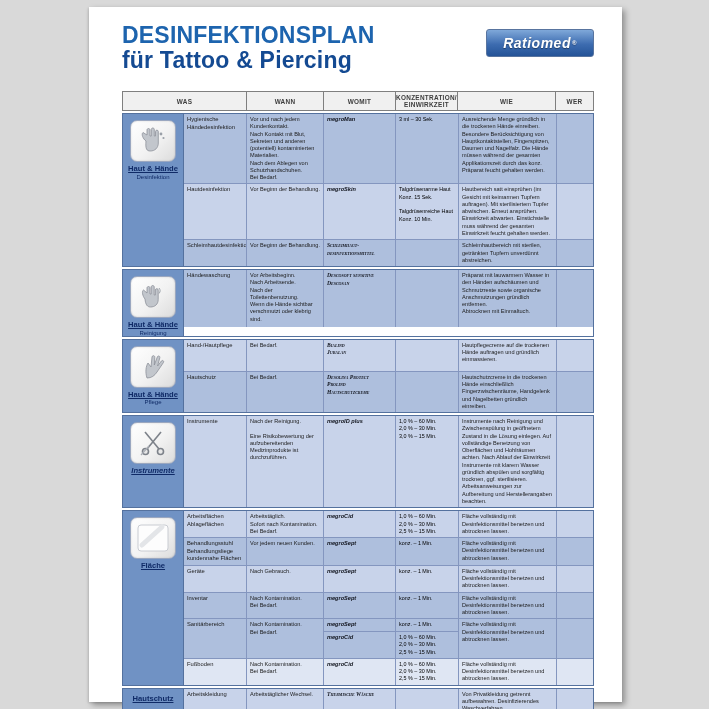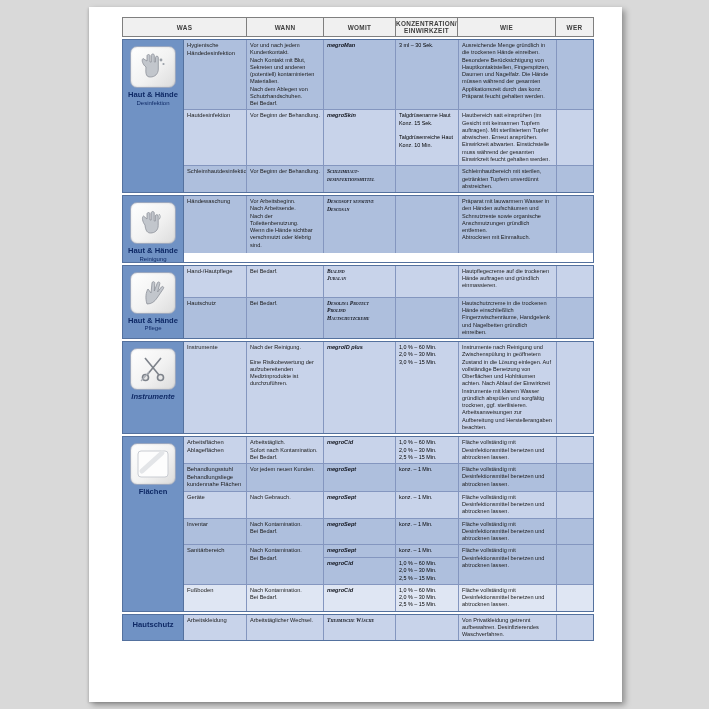--- a/index.html
+++ b/index.html
@@ -28,21 +28,21 @@
          padding:2px 1px;white-space:pre-line;font-weight:bold;letter-spacing:.3px;min-height:14px;}
   .hcell:last-child{border-right:none;}
 
   .group{display:flex;border:1px solid #54719e;margin-top:2px;background:#7092c4;}
   .gcell{box-sizing:border-box;width:61px;border-right:1px solid #54719e;background:#7092c4;
          display:flex;flex-direction:column;align-items:center;padding-top:6px;}
   .gcell.toplabel{padding-top:3px;}
   .tile{width:44px;height:40px;border-radius:7px;border:1px solid #9aa7c0;
         background:linear-gradient(135deg,#ffffff 0%,#f2f2f2 55%,#dcdcdc 100%);
         display:flex;align-items:center;justify-content:center;box-shadow:inset 0 0 2px rgba(0,0,0,.15);}
-  .glabel{margin-top:3px;font-size:7.6px;font-weight:bold;color:#0f2a66;text-align:center;line-height:1.15;}
+  .glabel{margin-top:3px;font-size:7.6px;font-weight:bold;color:#0f2a66;text-align:center;line-height:1.15;text-decoration:underline;}
   .gsub{font-size:6px;color:#0f2a66;text-align:center;}
   .glabel.it{font-style:italic;}
 
   .rows{flex:1;display:flex;flex-direction:column;background:#fff;}
   .row{display:flex;border-bottom:1px solid #8496bf;}
   .row:last-child{border-bottom:none;}
   .cell{box-sizing:border-box;border-right:1px solid #8496bf;padding:2px 3px;
         font-size:5.6px;line-height:1.3;color:#1c1c1c;white-space:pre-line;overflow:hidden;}
   .cell:last-child{border-right:none;}
   .c-was{width:63px;font-size:5.8px;}
@@ -61,20 +61,28 @@
 
   .icon-svg{display:block;}
 </style>
 </head>
 <body>
 
 <div class="stage">
   <div class="page">
     <div class="content">
 
+      <div class="doc-header">
+        <div class="title1">DESINFEKTIONSPLAN</div>
+        <div class="title2">für Tattoo &amp; Piercing</div>
+        <div class="logo">
+          <span>Ratiomed</span>
+            <sup>®</sup>
+        </div>
+      </div>
 
       <div class="table">
         <div class="thead" id="thead">
             <div class="hcell" style="width: 124px;">WAS</div>
             <div class="hcell" style="width: 77px;">WANN</div>
             <div class="hcell" style="width: 72px;">WOMIT</div>
             <div class="hcell" style="width: 62px;">KONZENTRATION/
 EINWIRKZEIT</div>
             <div class="hcell" style="width: 98px;">WIE</div>
             <div class="hcell" style="width: 37px;">WER</div>
@@ -256,21 +264,21 @@
             <div class="group">
               <div class="gcell">
                 <div class="tile">
                   <span>
                     <svg class="icon-svg" width="34" height="30" viewBox="0 0 34 30">
                       <rect x="2" y="2" width="30" height="26" rx="3" fill="#fdfdfd" stroke="#c9ccd2"></rect>
                       <path d="M6 22L26 4" stroke="#e3e5e8" stroke-width="5" stroke-linecap="round"></path>
                     </svg>
                   </span>
                 </div>
-                <div class="glabel">Flächen</div>
+                <div class="glabel">Fläche</div>
               </div>
               <div class="rows">
                 <div class="row" style="min-height: 19px;">
                   <div class="cell c-was" style="background: rgb(200, 211, 234);">Arbeitsflächen
 Ablageflächen</div>
                   <div class="cell c-wann" style="background: rgb(200, 211, 234);">Arbeitstäglich.
 Sofort nach Kontamination.
 Bei Bedarf.</div>
                   <div class="c-wkwrap">
                     <div class="sub">

